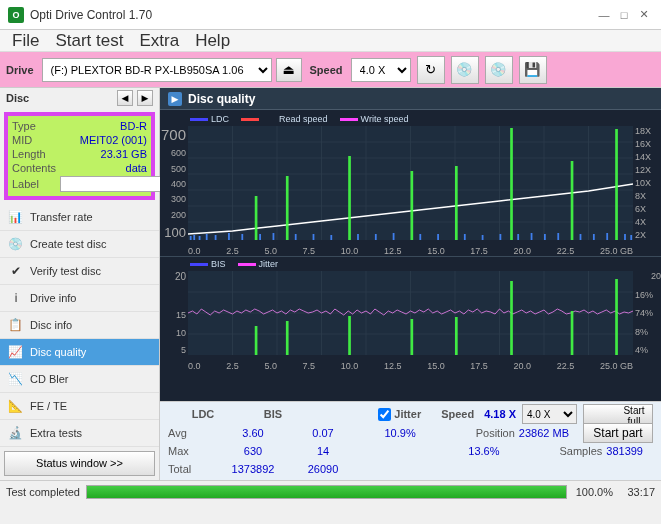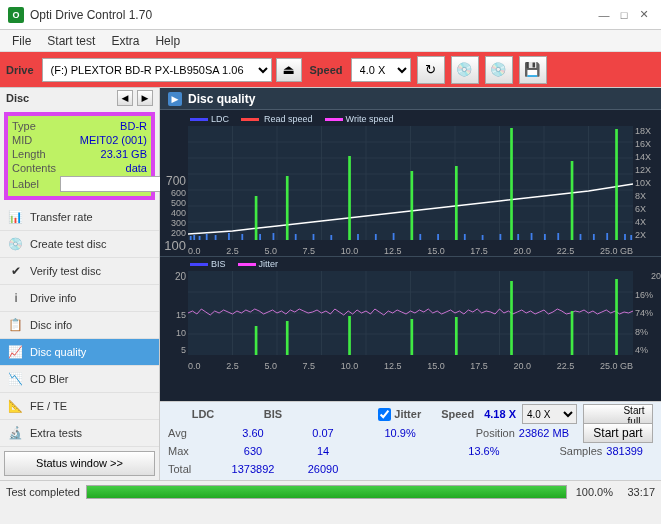--- a/index.html
+++ b/index.html
@@ -8,24 +8,24 @@
     
     .titlebar { background: #ffffff; height: 30px; display: flex; align-items: center; justify-content: space-between; padding: 0 8px; border-bottom: 1px solid #ccc; }
     .titlebar-left { display: flex; align-items: center; gap: 6px; }
     .titlebar-icon { width: 16px; height: 16px; background: #1a8a2e; border-radius: 2px; display: flex; align-items: center; justify-content: center; color: white; font-size: 9px; font-weight: bold; }
     .titlebar-title { font-size: 12px; color: #333; }
     .titlebar-controls { display: flex; gap: 2px; }
     .titlebar-btn { width: 18px; height: 18px; display: flex; align-items: center; justify-content: center; border: none; background: transparent; cursor: pointer; font-size: 11px; color: #666; }
     
     
     .menubar { background: #f5f5f5; height: 22px; display: flex; align-items: center; padding: 0 4px; border-bottom: 1px solid #ddd; }
-    .menu-item { padding: 2px 8px; cursor: pointer; font-size: 12px; color: #333; }
-    
-    
-    .drive-toolbar { background: #ef4444; height: 36px; display: flex; align-items: center; padding: 2px 6px; border-bottom: 1px solid #ccc; gap: 4px; }
+    .menu-item { padding: 2px 8px; cursor: pointer; font-size: 17px; color: #333; }
+    
+    
+    .drive-toolbar { background: #f9a8d4; height: 36px; display: flex; align-items: center; padding: 2px 6px; border-bottom: 1px solid #ccc; gap: 4px; }
     .drive-label { font-size: 11px; font-weight: bold; color: #333; margin-right: 4px; }
     .drive-select { height: 24px; border: 1px solid #aaa; background: white; font-size: 11px; padding: 0 4px; flex: 1; max-width: 230px; }
     .eject-btn { width: 26px; height: 24px; border: 1px solid #aaa; background: linear-gradient(#fff,#e0e0e0); cursor: pointer; display: flex; align-items: center; justify-content: center; font-size: 13px; }
     .speed-label { font-size: 11px; font-weight: bold; color: #333; margin: 0 4px; }
     .speed-select { height: 24px; border: 1px solid #aaa; background: white; font-size: 11px; padding: 0 4px; width: 60px; }
     .toolbar-icon-btn { width: 28px; height: 28px; border: 1px solid #aaa; background: linear-gradient(#fff,#e0e0e0); cursor: pointer; display: flex; align-items: center; justify-content: center; margin-left: 2px; }
     
     
     .main-layout { display: flex; height: calc(524px - 30px - 22px - 36px - 24px - 22px); }
     
@@ -191,34 +191,34 @@
 
     <div class="charts-area" style="background:#1a2332; flex:1; display:flex; flex-direction:column;">
 
       <div style="flex:1; position:relative; padding:2px 0 0 0;">
 
         <div style="display:flex; gap:12px; padding:2px 30px; background:#1a2332;">
           <div style="display:flex;align-items:center;gap:3px;">
             <div style="width:18px;height:3px;background:#4444ff;"></div>
             <span style="font-size:9px;color:#ccddee;">LDC</span>
           </div>
-          <div style="display:flex;align-items:center;gap:5px;text-align:right;">
+          <div style="display:flex;align-items:center;gap:20px;text-align:right;">
             <div style="width:18px;height:3px;background:#ff4444;"></div>
             <span style="font-size:9px;color:#ccddee;">Read speed</span>
           </div>
           <div style="display:flex;align-items:center;gap:3px;">
             <div style="width:18px;height:3px;background:#ff44ff;"></div>
             <span style="font-size:9px;color:#ccddee;">Write speed</span>
           </div>
         </div>
 
         <div style="position:relative; margin:0; height:130px;">
 
           <div style="position:absolute;left:0;top:0;bottom:16px;width:28px;display:flex;flex-direction:column;justify-content:space-between;align-items:flex-end;padding-right:2px;">
-            <span style="font-size:12px;color:#aaa;margin-top:48px;">700</span>
+            <span style="font-size:15px;color:#aaa;">700</span>
             <span style="font-size:9px;color:#aaa;">600</span>
             <span style="font-size:9px;color:#aaa;">500</span>
             <span style="font-size:9px;color:#aaa;">400</span>
             <span style="font-size:9px;color:#aaa;">300</span>
             <span style="font-size:9px;color:#aaa;">200</span>
             <span style="font-size:13px;color:#aaa;">100</span>
           </div>
 
           <div style="position:absolute;right:0;top:0;bottom:16px;width:28px;display:flex;flex-direction:column;justify-content:space-between;align-items:flex-start;padding-left:2px;">
             <span style="font-size:9px;color:#aaa;">18X</span>

